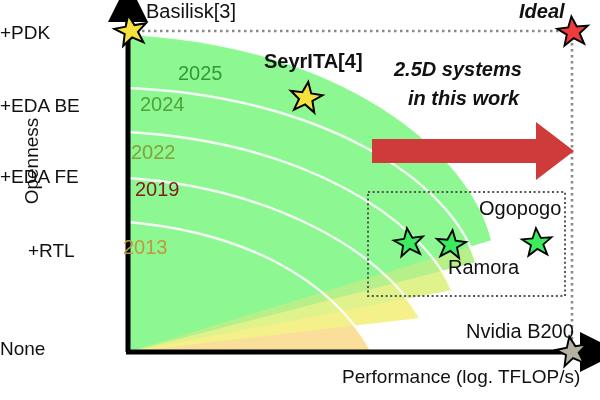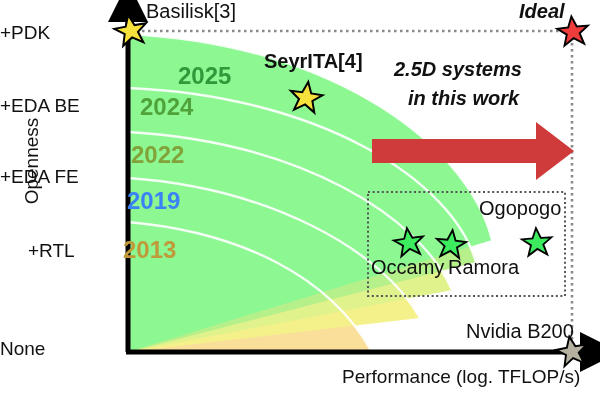--- a/index.html
+++ b/index.html
@@ -2,21 +2,21 @@
 <html><head>
 <meta charset="utf-8">
 <style>
   html,body{margin:0;padding:0;background:#ffffff;}
   body{width:600px;height:400px;overflow:hidden;
        font-family:"Liberation Sans","DejaVu Sans",sans-serif;}
   #chart-root{position:relative;width:600px;height:400px;background:#fff;}
   .svg-layer{position:absolute;left:0;top:0;width:600px;height:400px;}
   .lbl{position:absolute;white-space:nowrap;color:#111;}
   .ytick{font-size:19px;}
-  .bandlbl{font-size:24px;font-weight:700;}
+  .bandlbl{font-size:20px;font-weight:400;}
   .ptlabel{font-size:20px;}
   .italic{font-style:italic;font-weight:bold;}
   .axis-title{font-size:19px;}
   #y-axis-title{position:absolute;left:-28px;top:150px;width:120px;
      transform:rotate(-90deg);transform-origin:50% 50%;
      text-align:center;font-size:19px;color:#111;}
 </style>
 </head>
 <body>
 
@@ -86,27 +86,26 @@
   <div class="lbl ytick" style="left:0px;top:95px;width:112px;">+EDA BE</div>
   <div class="lbl ytick" style="left:0px;top:166px;width:112px;">+EDA FE</div>
   <div class="lbl ytick" style="left:0px;top:240px;width:112px;padding-left:28px;">+RTL</div>
   <div class="lbl ytick" style="left:0px;top:338px;width:112px;">None</div>
 
   <div class="lbl axis-title" style="left:330px;top:366px;margin-left:12px;">Performance (log. TFLOP/s)</div>
 
   <div class="lbl bandlbl" style="left:178px;top:62px;color:#2f9a3a;">2025</div>
   <div class="lbl bandlbl" style="left:140px;top:93px;color:#4fa33a;">2024</div>
   <div class="lbl bandlbl" style="left:131px;top:141px;color:#82a33a;">2022</div>
-  <div class="lbl bandlbl" style="left:127px;top:187px;color:#3b82f6;">2019</div>
+  <div class="lbl bandlbl" style="left:127px;top:178px;color:#7f1d1d;padding-left:8px;">2019</div>
   <div class="lbl bandlbl" style="left:123px;top:236px;color:#c09a3a;">2013</div>
 
   <div class="lbl ptlabel" style="left:146px;top:0px;">Basilisk[3]</div>
   <div class="lbl ptlabel" style="left:264px;top:50px;font-weight:bold;">SeyrITA[4]</div>
   <div class="lbl ptlabel italic" style="left:519px;top:0px;">Ideal</div>
-  <div class="lbl ptlabel" style="left:371px;top:256px;">Occamy</div>
   <div class="lbl ptlabel" style="left:448px;top:256px;">Ramora</div>
   <div class="lbl ptlabel" style="left:479px;top:197px;">Ogopogo</div>
   <div class="lbl ptlabel" style="left:466px;top:320px;">Nvidia B200</div>
 
   <div class="lbl ptlabel italic" style="left:394px;top:58px;">2.5D systems</div>
   <div class="lbl ptlabel italic" style="left:408px;top:87px;">in this work</div>
 
 </div>
 
 </body></html>

